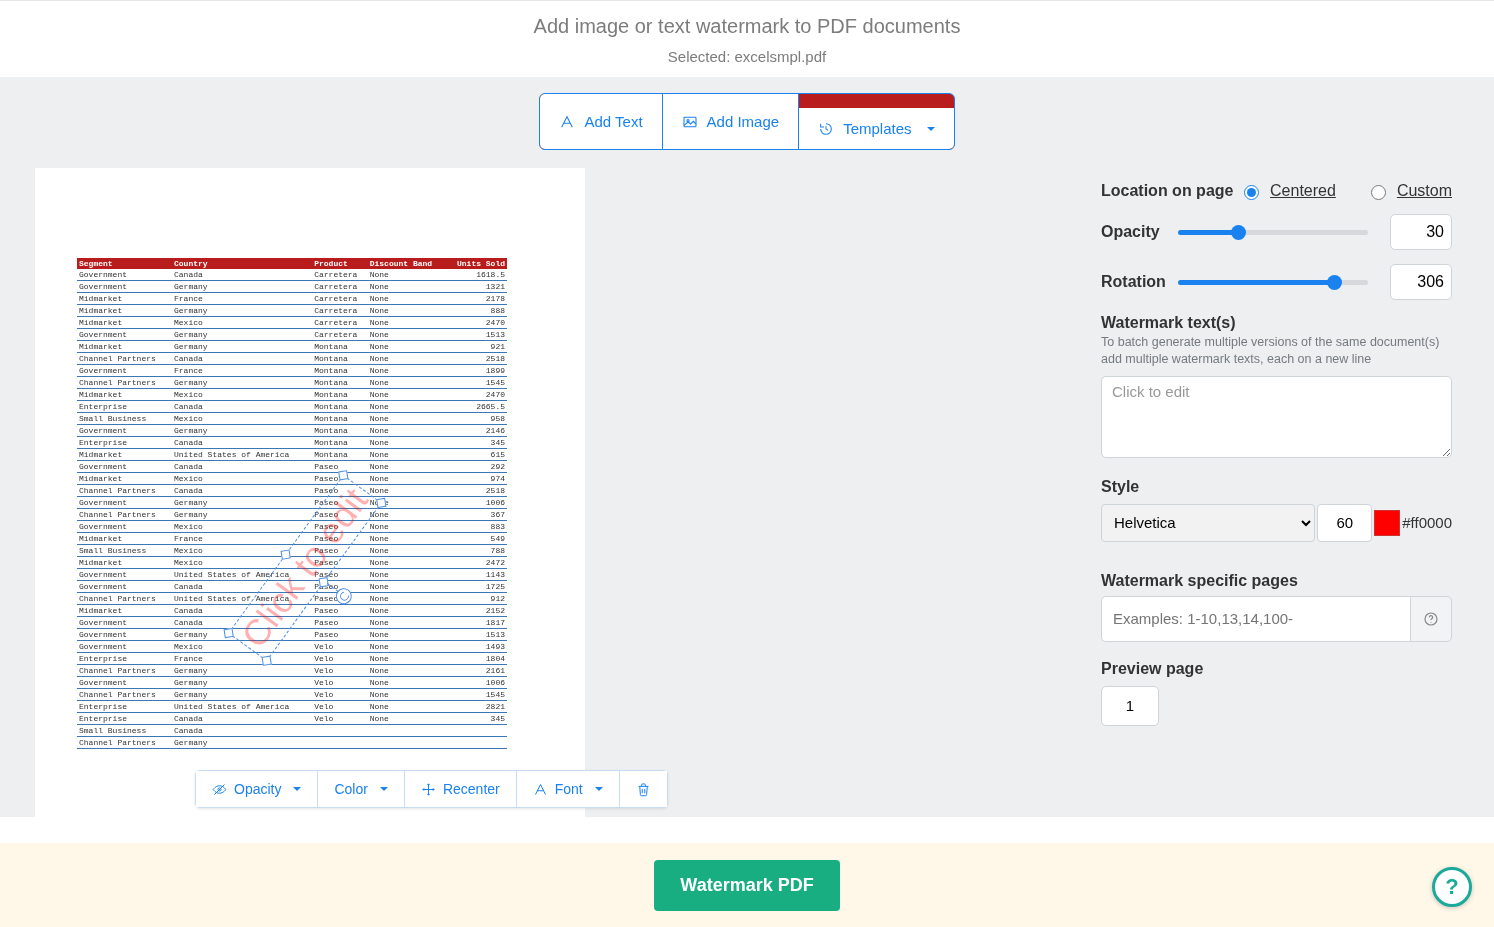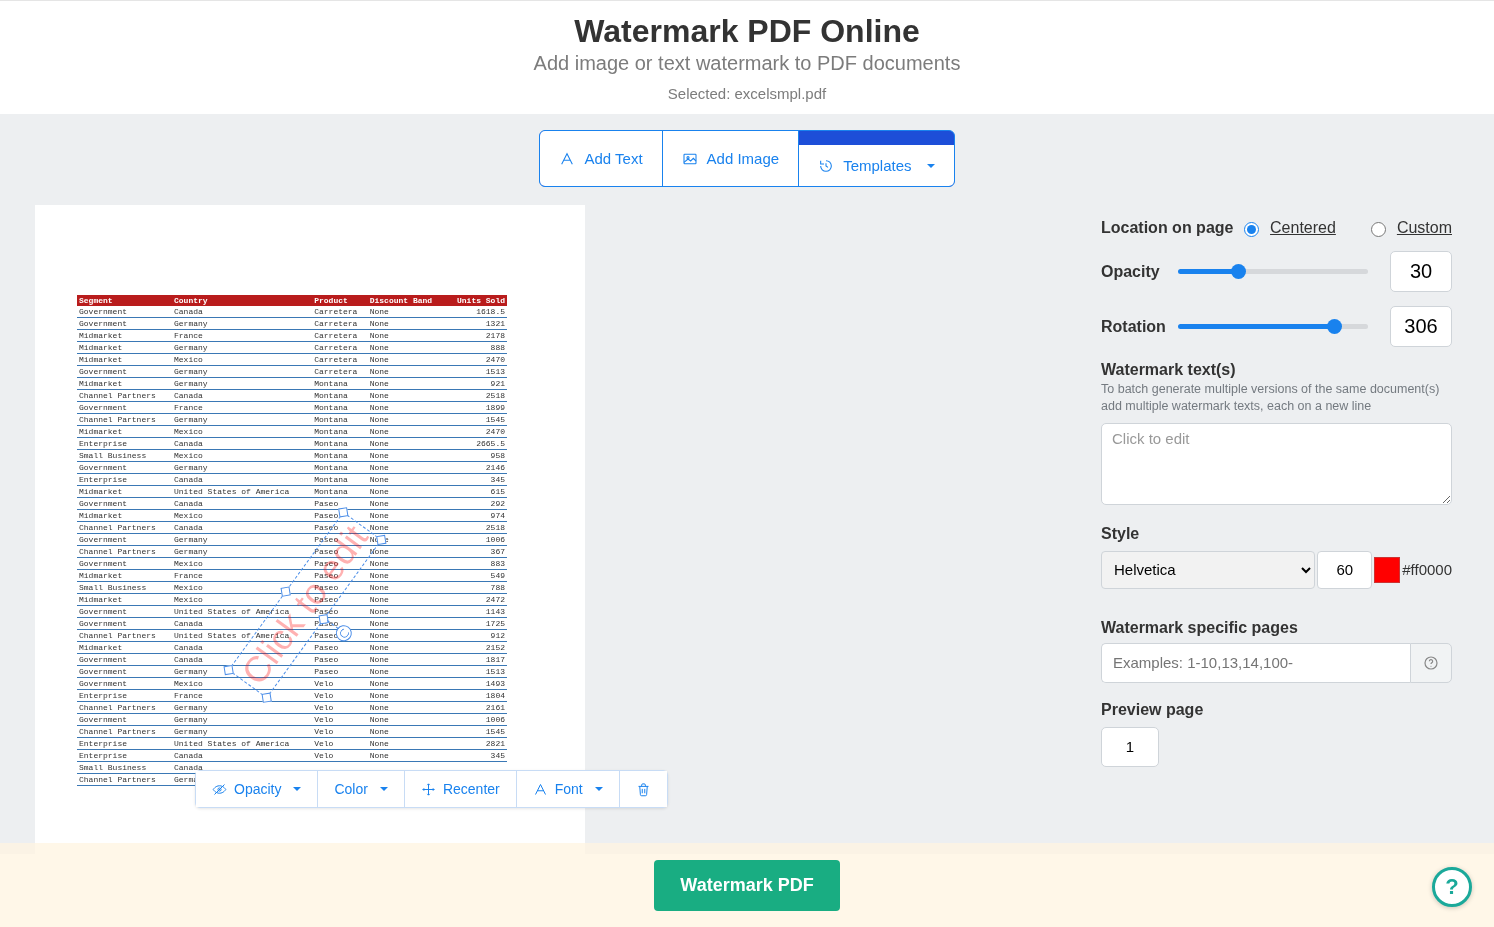--- a/index.html
+++ b/index.html
@@ -16,21 +16,21 @@
   body { width:1494px; height:927px; overflow:hidden; position:relative; }
 
   
   .header { text-align:center; padding:12px 0 6px; border-top:1px solid #e5e5e5; }
   .title { font-size:32px; font-weight:700; margin:0 0 0px; }
   .subtitle { font-size:20px; color:var(--faint); margin:2px 0 1px; }
   .selected { font-size:15px; color:var(--faint); margin:10px 0 6px; }
 
   
   .strip { background:var(--light-bg); padding:16px 0 18px; display:flex; justify-content:center; }
-  .toolgroup { display:flex; border:1px solid var(--blue); border-radius:6px; overflow:hidden; background:#1d4ed8; }
+  .toolgroup { display:flex; border:1px solid var(--blue); border-radius:6px; overflow:hidden; background:#b91c1c; }
   .toolgroup > button { appearance:none; background:#fff; border:none; border-right:1px solid var(--blue); color:var(--blue); font-size:15px; padding:12px 19px; cursor:pointer; display:flex; align-items:center; gap:9px; }
   .toolgroup > button:last-child { border-right:none;margin-top:14px; }
   .toolgroup svg { width:16px; height:16px; stroke:var(--blue); fill:none; stroke-width:1.6; }
   .caret::after { content:""; display:inline-block; margin-left:6px; border:4px solid transparent; border-top-color:var(--blue); transform:translateY(2px); }
 
   
   .main { display:flex; background:var(--light-bg); height:calc(927px - 145px - 55px - 78px); padding-bottom:0; }
   
   .preview-pane { flex:1; display:flex; padding:0 350px 0 35px; }
   .sheet { background:#fff; width:550px; padding:90px 42px 0; position:relative; }
@@ -58,54 +58,53 @@
   .mini svg { width:15px; height:15px; stroke:var(--blue); fill:none; stroke-width:1.6; }
   .mini .mcaret::after { content:""; display:inline-block; margin-left:5px; border:4px solid transparent; border-top-color:var(--blue); transform:translateY(2px);}
 
   
   .side { width:405px; padding:8px 42px 0 12px; font-size:16px; }
   .row { display:flex; align-items:center; justify-content:space-between; margin:6px 0 14px; }
   .lbl { font-weight:700; }
   .radio-group { display:flex; gap:30px; align-items:center;text-decoration:underline; }
   .radio-wrap { display:flex; align-items:center; gap:8px; }
   .radio-wrap input { accent-color:var(--blue); width:15px; height:15px; }
-  .numbox { width:62px; padding:8px 7px; border:1px solid var(--border); border-radius:5px; text-align:center; font-size:20px; }
+  .numbox { width:62px; padding:8px 7px; border:1px solid var(--border); border-radius:5px; text-align:right; font-size:16px; }
   input[type=range]{ -webkit-appearance:none; width:190px; height:5px; background:linear-gradient(var(--blue),var(--blue)) no-repeat #d6d8db; border-radius:3px; }
   input[type=range]::-webkit-slider-thumb { -webkit-appearance:none; width:15px; height:15px; background:var(--blue); border-radius:50%; cursor:pointer; }
   .slider-row { display:flex; align-items:center; gap:20px; }
 
   .section-title { font-weight:700; margin:8px 0 2px; }
   .hint { font-size:12.5px; color:#747a80; line-height:1.35; margin-bottom:8px; }
   .editarea { width:100%; height:82px; border:1px solid var(--border); border-radius:5px; padding:6px 10px; font-size:15px; color:#999; resize:vertical; font-family:inherit; }
   .editarea-wrap { position:relative; }
 
   .style-row { display:flex; gap:2px; margin-top:8px; }
   .select { flex:1; height:38px; border:1px solid var(--border); border-radius:4px; padding:0 8px; font-size:15px; background:#f2f2f2;}
   .szbox { width:55px; text-align:center; border:1px solid var(--border); border-radius:4px; font-size:15px; }
   .colorchip { width:26px; height:26px; background:var(--red); border:1px solid #c33; align-self:center; }
   .colorlabel { align-self:center; font-size:15px; }
 
   .pages-row { display:flex; margin-top:6px; }
-  .pages-row input { flex:1; height:40px; border:1px solid var(--border); border-right:none; border-radius:5px 0 0 5px; padding:15px 11px; font-size:15px; }
+  .pages-row input { flex:1; height:46px; border:1px solid var(--border); border-right:none; border-radius:5px 0 0 5px; padding:15px 11px; font-size:15px; }
   .pages-row .qbtn { width:42px; border:1px solid var(--border); border-radius:0 5px 5px 0; background:#f1f3f4; display:flex; align-items:center; justify-content:center; color:#888; font-size:17px; cursor:pointer; }
 
   .preview-page-box { width:58px; height:40px; border:1px solid var(--border); border-radius:5px; text-align:center; font-size:15px; margin-top:6px;}
 
   
   .action-bar { position:absolute; bottom:0; left:0; right:0; height:84px; background:#fff4e0bf; display:flex; align-items:center; justify-content:center; }
   .action-bar button { background:var(--green2); color:#fff; border:none; border-radius:4px; font-size:18px; font-weight:700; padding:15px 26px; cursor:pointer; }
 
   
   .help { position:absolute; right:22px; bottom:20px; width:40px; height:40px; border-radius:50%; background:#fff; border:3px solid #1aa99a; color:#1aa99a; font-weight:900; font-size:22px; display:flex; align-items:center; justify-content:center; cursor:pointer; box-shadow:0 1px 5px rgba(0,0,0,.2); }
 </style>
 </head>
 <body>
 
 <div class="header">
-  <h1 class="title">Watermark PDF Online</h1>
   <div class="subtitle">Add image or text watermark to PDF documents</div>
   <div class="selected">
     <span>Selected: </span><span>excelsmpl.pdf</span>
   </div>
 </div>
 
 <div class="strip">
   <div class="toolgroup">
     <button>
       <svg viewBox="0 0 24 24">

